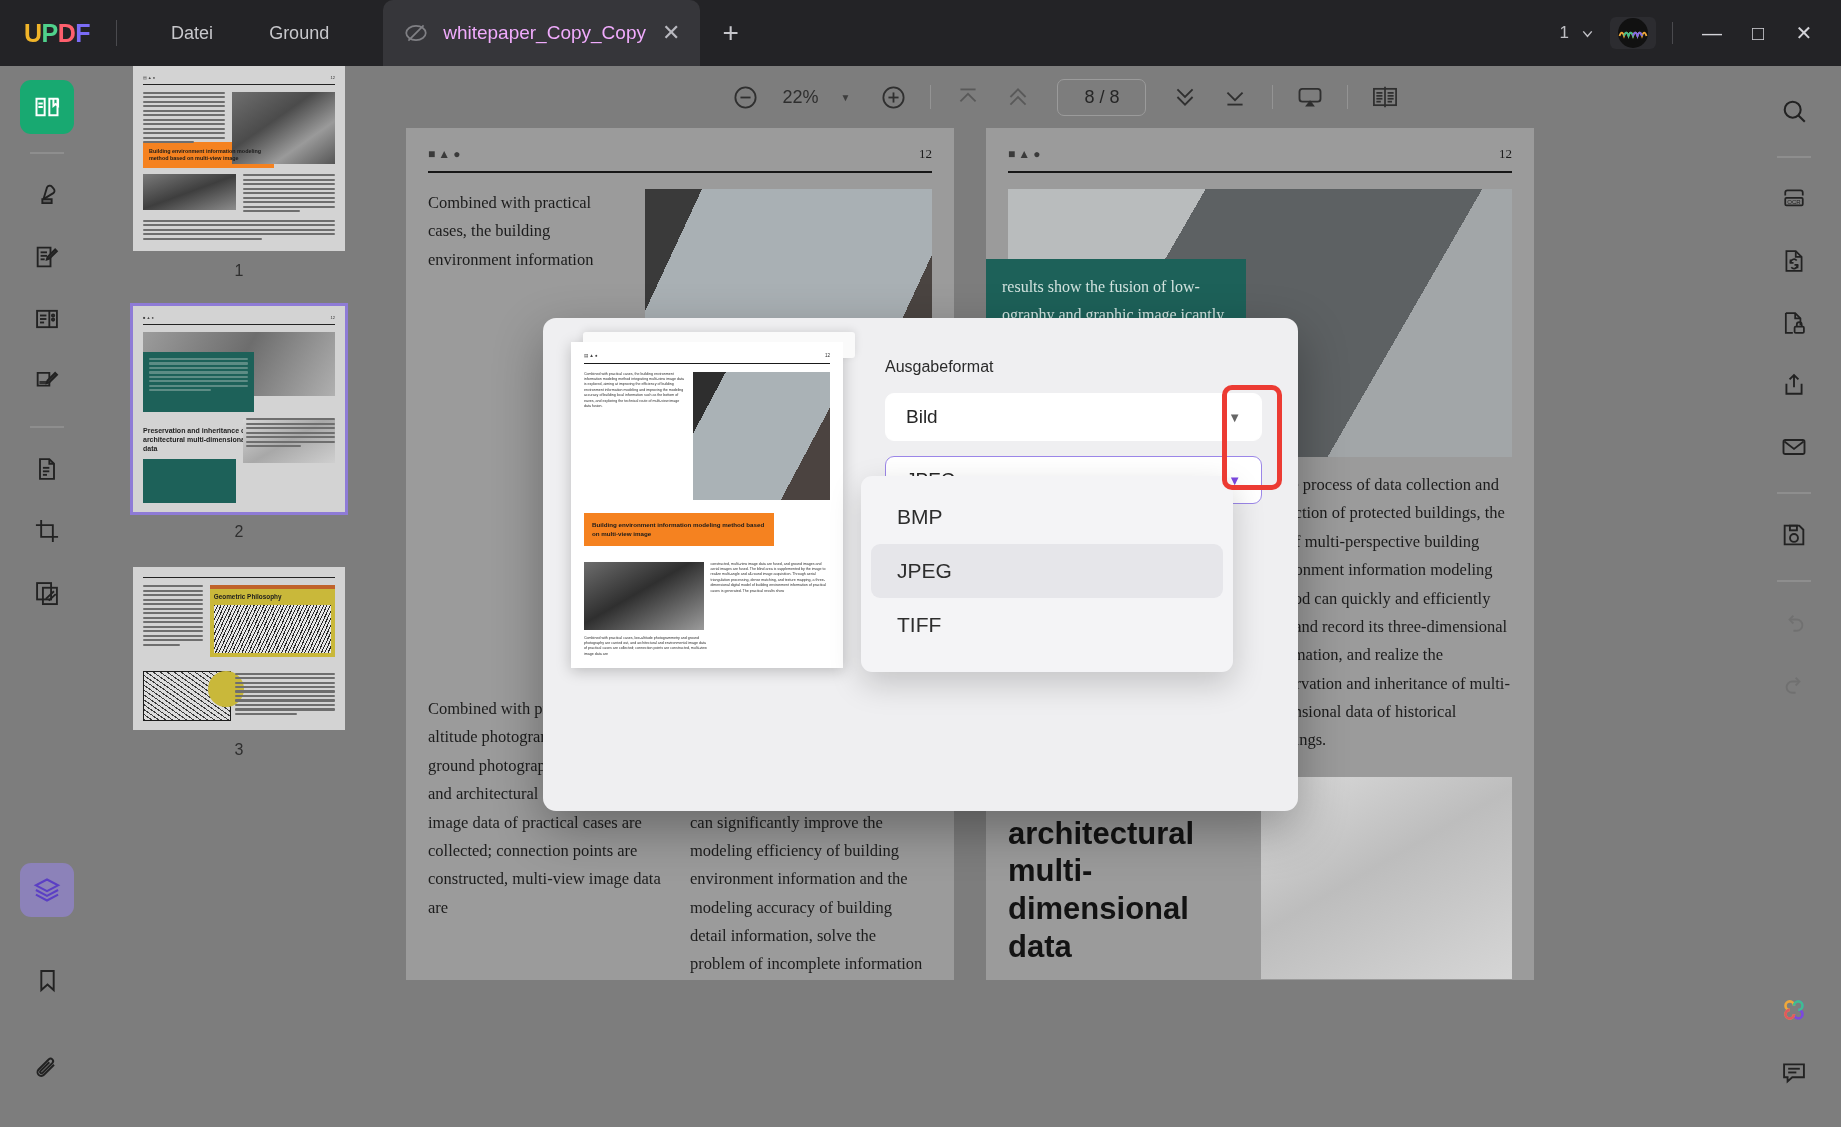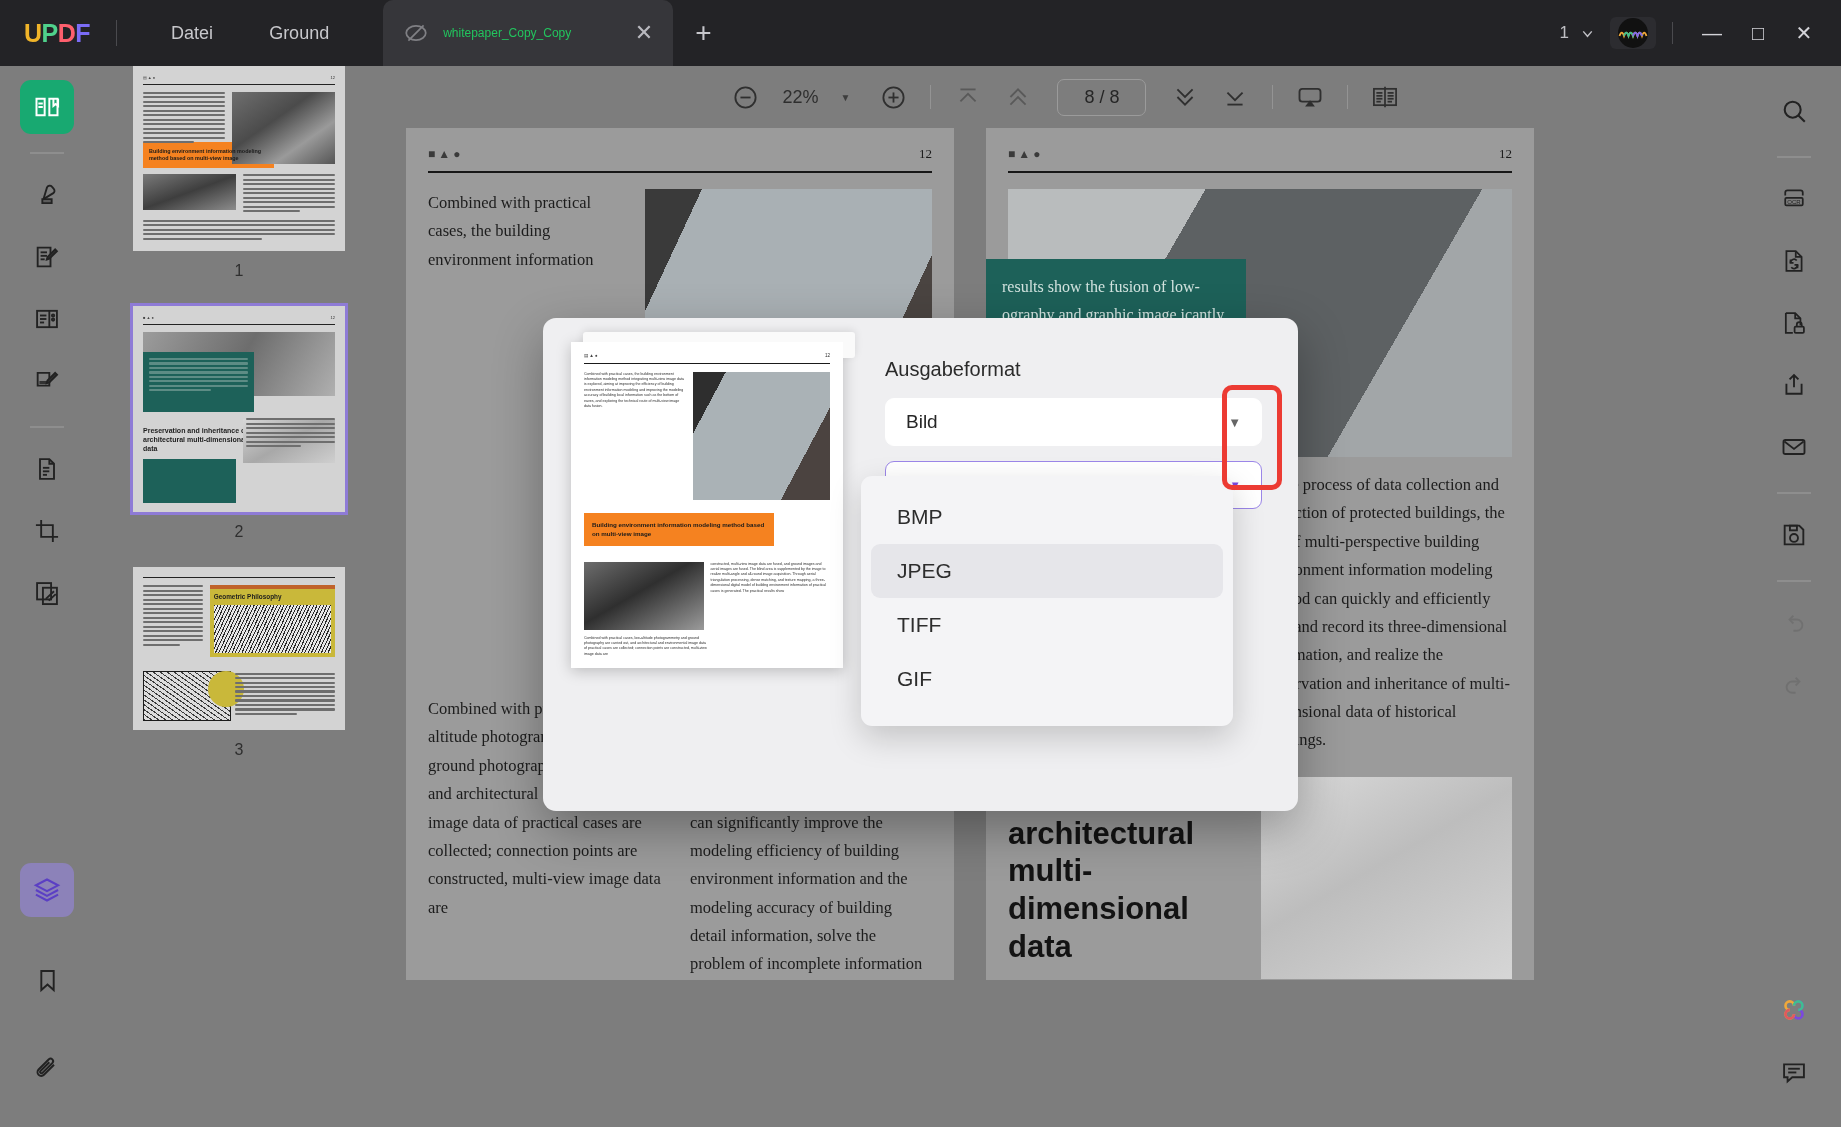--- a/index.html
+++ b/index.html
@@ -14,21 +14,21 @@
   .logo{ margin-left:24px; font-size:25px; font-weight:bold; letter-spacing:-0.5px;
      display:flex; }
   .logo i{ font-style:normal; }
   .logo .c1{color:#f0b429;} .logo .c2{color:#4fd18b;}
   .logo .c3{color:#ff5f6d;} .logo .c4{color:#7b6cf6;}
   .tb-div{ width:1px; height:26px; background:#4a4a4e; margin:0 26px; }
   .menu-item{ color:#c8c8cc; font-size:18px; padding:0 28px; cursor:default; }
   .tab{ margin-left:26px; height:66px; background:#36363a; border-radius:10px 10px 0 0;
     display:flex; align-items:center; padding:0 20px; min-width:290px; }
   .tab-icon{ width:26px; height:26px; opacity:.55; margin-right:14px; }
-  .tab-title{ color:#22c55e; font-size:12px; flex:1; }
+  .tab-title{ color:#f0abfc; font-size:19px; flex:1; }
   .tab-close{ color:#b9b9bf; font-size:22px; margin-left:16px; cursor:pointer;}
   .newtab{ color:#c6c6cb; font-size:28px; margin-left:22px; cursor:pointer; }
   .tb-right{ margin-left:auto; display:flex; align-items:center; padding-right:14px; }
   .acct{ color:#c0c0c5; font-size:17px; display:flex; align-items:center; gap:10px;
      padding:0 14px; }
   .avatar{ width:46px; height:32px; border-radius:6px; background:#2c2c30;
     display:flex; align-items:center; justify-content:center; }
   .avatar-dot{ width:30px; height:30px; border-radius:50%; background:#111;
      display:flex; align-items:center; justify-content:center; font-size:13px;
      letter-spacing:-2px; }
@@ -107,21 +107,21 @@
      line-height:1.22; font-weight:bold; color:#131313; }
   .modal{ position:absolute; left:543px; top:318px; width:755px; height:493px;
      background:#efeff1; border-radius:13px; display:flex;
      box-shadow:0 18px 50px rgba(0,0,0,.32); }
   .m-left{ width:330px; padding:24px 0 0 28px; }
   .m-preview{ width:272px; background:#fff; box-shadow:0 3px 14px rgba(0,0,0,.22);
      position:relative; }
   .m-stack{ position:absolute; left:12px; top:-10px; width:272px; height:26px;
      background:#fafafa; border-radius:3px; box-shadow:0 -2px 8px rgba(0,0,0,.1);}
   .m-right{ flex:1; padding:40px 36px 0 12px; position:relative; }
-  .m-label{ font-size:20px; color:#2b2b2b; margin-bottom:17px; }
+  .m-label{ font-size:16px; color:#2b2b2b; margin-bottom:17px; }
   .sel-box{ height:48px; background:#fff; border-radius:9px; display:flex;
      align-items:center; padding:0 20px; font-size:19px; color:#262626;
      border:1px solid #fff; position:relative; cursor:pointer; }
   .sel-box.focused{ border:1.6px solid #9b86e8; }
   .sel-arrow{ margin-left:auto; font-size:13px; color:#666; }
   .sel-arrow.pur{ color:#7b48e0; }
   .gap{ height:15px; }
   .dd{ position:absolute; left:-12px; top:158px; width:372px;
      background:#f4f4f6; border-radius:11px; padding:14px 0 20px;
      box-shadow:0 12px 32px rgba(0,0,0,.18); }
@@ -665,20 +665,19 @@
 
       <div class="sel-box focused">
         <span>JPEG</span>
         <span class="sel-arrow pur">▼</span>
       </div>
 
       <div class="dd">
         <div class="dd-item">BMP</div>
         <div class="dd-item hl">JPEG</div>
         <div class="dd-item">TIFF</div>
-        <div class="dd-item">GIF</div>
       </div>
     </div>
   </div>
 
   <div class="redbox"></div>
 
 </div>
 
 </body></html>

